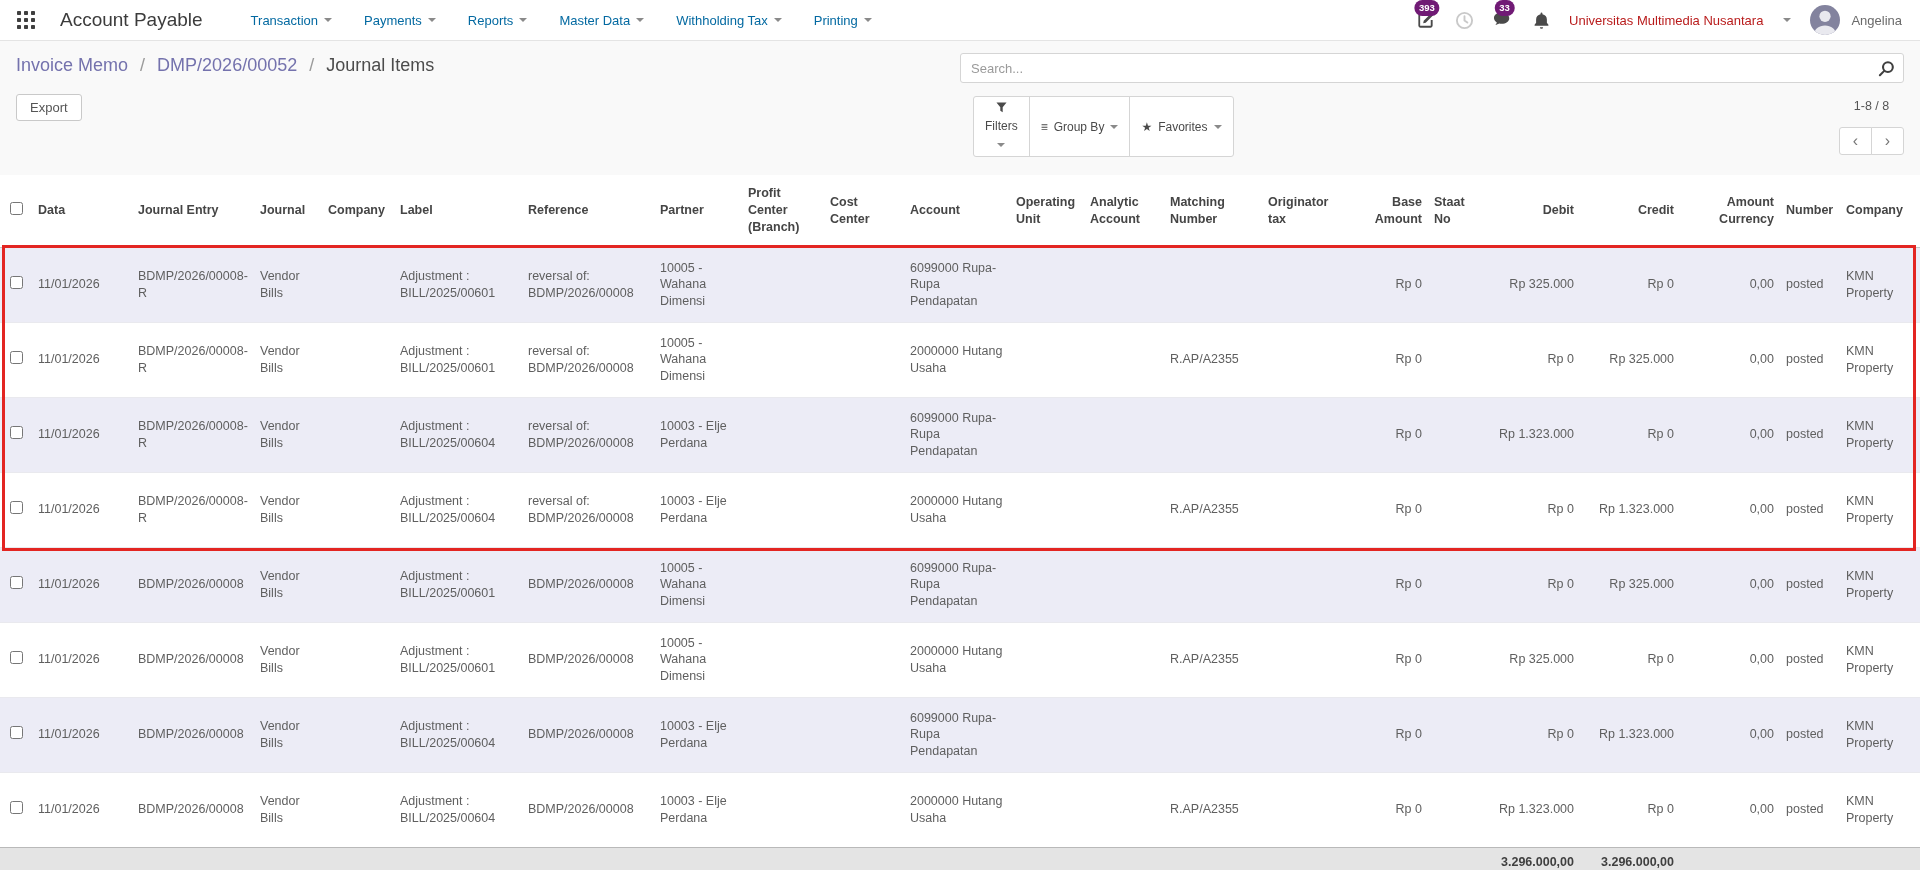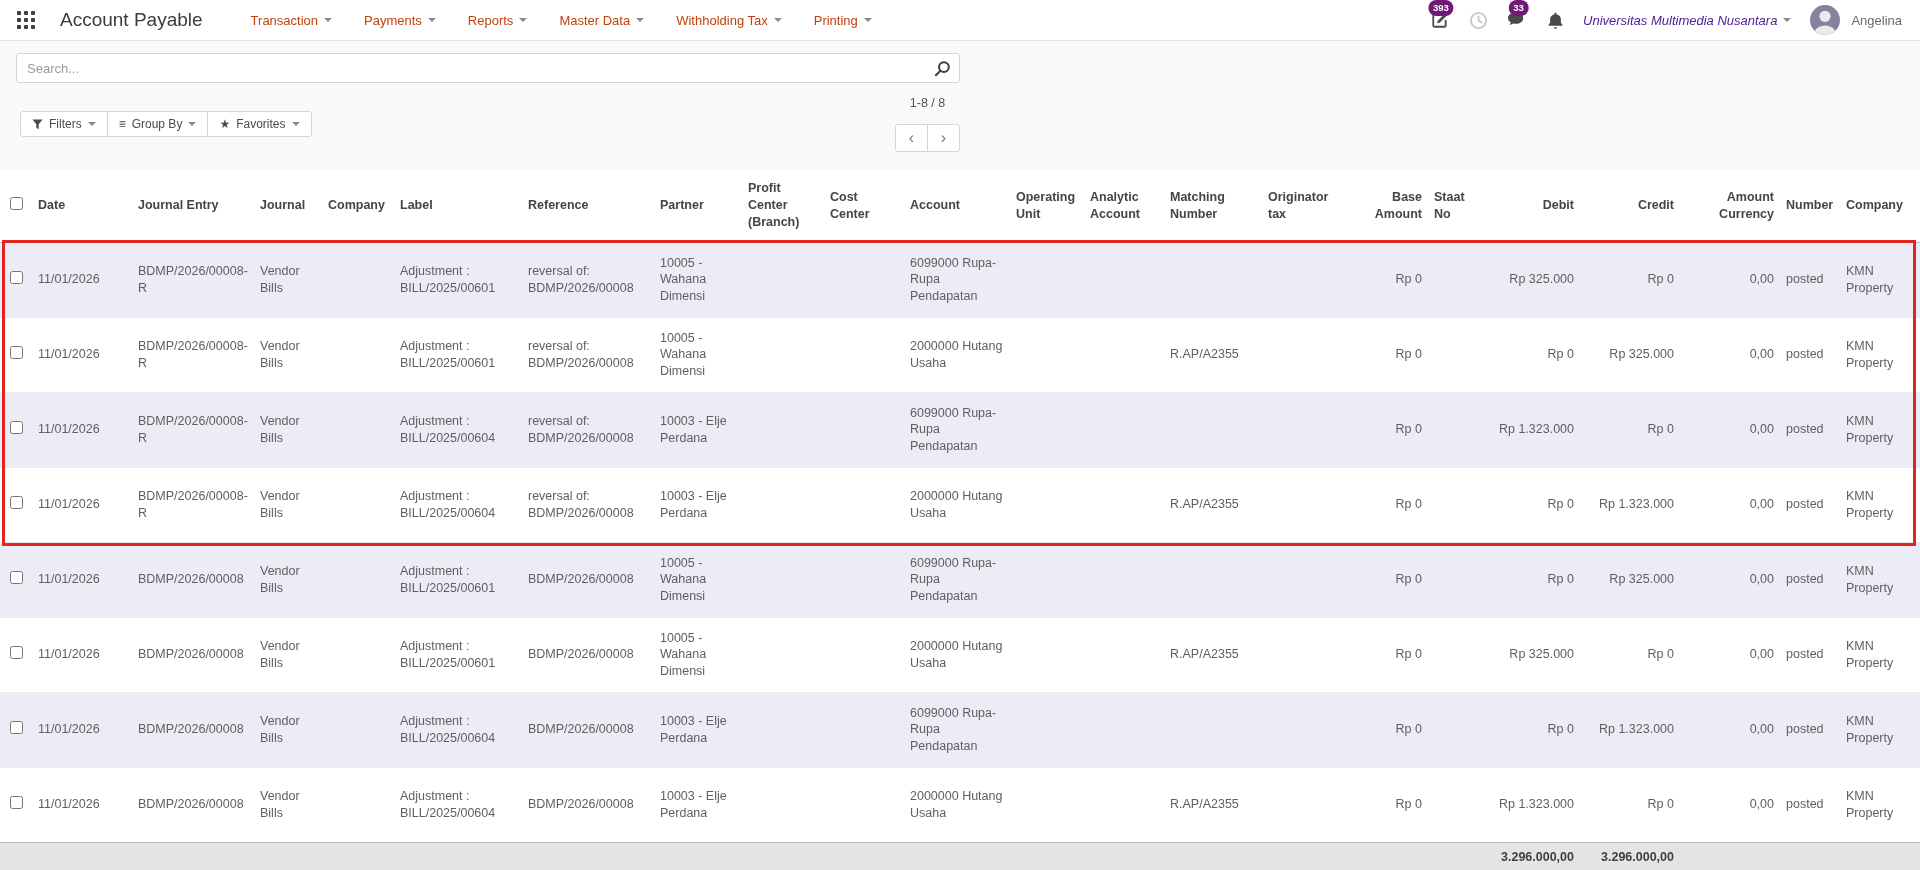--- a/index.html
+++ b/index.html
@@ -13,30 +13,30 @@
 
   
   .topbar {
     height:41px; background:#fff; border-bottom:1px solid #e4e4e4;
     display:flex; align-items:center; padding:0 18px 0 12px;
   }
   .apps-icon { width:20px; height:20px; margin:0 24px 0 4px; cursor:pointer; }
   .apps-icon svg { display:block; }
   .app-title { font-size:19px; color:#3c3c3c; font-weight:500; margin-right:48px; white-space:nowrap; }
   .menus { display:flex; align-items:center; }
-  .menu-item { display:inline-flex; align-items:center; gap:6px; font-size:13px; color:#c2410c; margin-right:32px; cursor:pointer; white-space:nowrap; }
+  .menu-item { display:inline-flex; align-items:center; gap:6px; font-size:13px; color:#0369a1; margin-right:32px; cursor:pointer; white-space:nowrap; }
   .caret { width:0; height:0; border:4px solid transparent; border-top-color:#8a8a8a; margin-top:4px; }
   .systray { margin-left:auto; display:flex; align-items:center; gap:19px; }
   .icon-btn { position:relative; cursor:pointer; display:flex; align-items:center; }
   .badge {
     position:absolute; top:-10px; left:50%; transform:translateX(-45%);
     background:#701a75; color:#fff; font-size:9.5px; font-weight:bold;
     padding:3px 5px; border-radius:9px; line-height:1.1; white-space:nowrap;
   }
-  .company-switch { display:flex; align-items:center; gap:6px; font-size:13px; color:#4c1d95; cursor:pointer; white-space:nowrap;font-style:italic; }
+  .company-switch { display:flex; align-items:center; gap:20px; font-size:13px; color:#b91c1c; cursor:pointer; white-space:nowrap; }
   .avatar { width:30px; height:30px; border-radius:50%; overflow:hidden; cursor:pointer; flex:none; }
   .username { font-size:13px; color:#6a6a6a; margin-left:-8px; }
 
   
   .control-panel { background:#f9f9f9; padding:12px 16px 18px 16px; display:flex; justify-content:space-between; }
   .breadcrumb { font-size:18px; line-height:24px; }
   .breadcrumb a { color:#7472ad; text-decoration:none; cursor:pointer; }
   .breadcrumb .sep { color:#9a9a9a; margin:0 7px; }
   .breadcrumb .current { color:#4c4c4c; }
   .export-btn {
@@ -53,21 +53,21 @@
   }
   .searchbox input::placeholder { color:#9a9a9a; }
   .search-icon { position:absolute; right:9px; top:7px; cursor:pointer; }
   .cp-row2 { margin-top:13px; display:flex; align-items:center; justify-content:space-between; }
   .btn-group { display:flex; }
   .cp-btn {
     background:#fff; border:1px solid #d5d5d5; padding:5px 11px; font-size:12px; color:#4a4a4a;
     display:flex; align-items:center; gap:6px; cursor:pointer; margin-left:-1px; white-space:nowrap;
     font-family:"Liberation Sans", sans-serif;
   }
-  .cp-btn:first-child { margin-left:4px; border-radius:3px 0 0 3px; }
+  .cp-btn:first-child { margin-left:13px; border-radius:3px 0 0 3px;flex-direction:column; }
   .cp-btn:last-child { border-radius:0 3px 3px 0; }
   .cp-btn .glyph { font-size:12px; color:#4a4a4a; }
   .pager { display:flex; align-items:center; gap:14px;flex-direction:column; }
   .pager-range { font-size:12.5px; color:#555; }
   .pager-btns { display:flex; }
   .pager-btn {
     width:33px; height:28px; background:#fff; border:1px solid #d5d5d5; margin-left:-1px;
     color:#777; font-size:16px; line-height:1; cursor:pointer;
     display:flex; align-items:center; justify-content:center;
     font-family:"Liberation Sans", sans-serif;
@@ -187,20 +187,30 @@
         <rect width="32" height="32" fill="#83839e"></rect>
         <circle cx="16" cy="12" r="6" fill="#e9e9ef"></circle>
         <path d="M4 33c0-7.2 5.2-11.2 12-11.2S28 25.8 28 33" fill="#e9e9ef"></path>
       </svg>
     </span>
     <span class="username">Angelina</span>
   </div>
 </nav>
 
 <div class="control-panel">
+  <div class="cp-left">
+    <div class="breadcrumb">
+      <a>Invoice Memo</a>
+      <span class="sep">/</span>
+      <a>DMP/2026/00052</a>
+      <span class="sep">/</span>
+      <span class="current">Journal Items</span>
+    </div>
+    <button class="export-btn">Export</button>
+  </div>
   <div class="cp-right">
     <div class="searchbox">
       <input type="text" placeholder="Search..." style="">
       <span class="search-icon">
         <svg width="17" height="17" viewBox="0 0 18 18" fill="none" stroke="#3f3f3f" stroke-width="2.2">
           <circle cx="10.5" cy="7.5" r="5.2"></circle>
           <path d="M6.6 11.5L2 16.1" stroke-linecap="round"></path>
         </svg>
       </span>
     </div>
@@ -261,21 +271,21 @@
       <col style="width:52px">
         <col style="width:100px">
         <col style="width:100px">
         <col style="width:100px">
       <col style="width:60px">
         <col style="width:80px">
     </colgroup>
     <thead>
       <tr>
         <th class="cb"><input type="checkbox" style=""></th>
-        <th>Date</th>
+        <th>Data</th>
         <th>Journal Entry</th>
         <th>Journal</th>
         <th>Company</th>
         <th>Label</th>
         <th>Reference</th>
         <th>Partner</th>
         <th>Profit Center (Branch)</th>
         <th>Cost Center</th>
         <th>Account</th>
         <th>Operating Unit</th>

